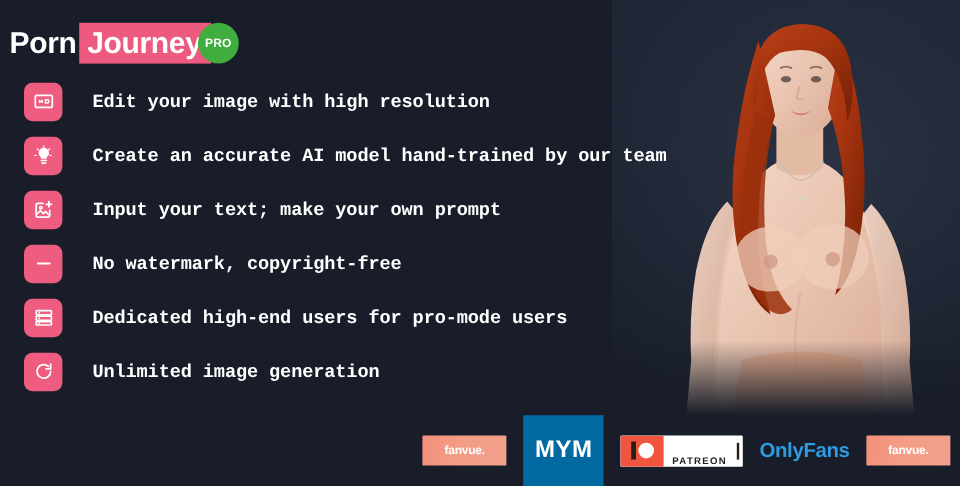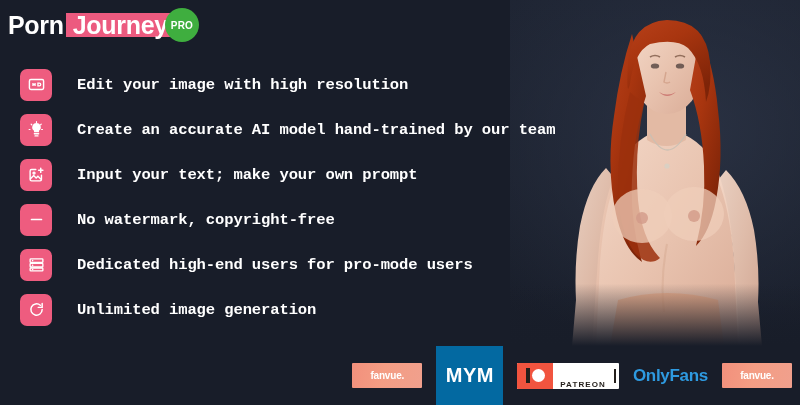--- a/index.html
+++ b/index.html
@@ -29,36 +29,36 @@
   .hero-photo .vignette {
     position:absolute; inset:0;
     background:
       radial-gradient(ellipse 150% 110% at 62% 38%, rgba(44,52,70,.85) 0%, rgba(24,29,41,0) 62%),
       linear-gradient(180deg,#1d2331 0%, #181d29 100%);
   }
   .hero-photo svg { position:absolute; left:0; top:0; }
 
   
   .brand-logo {
-    position:absolute; left:8px; top:8px;
+    position:absolute; left:8px; top:19px;
     display:flex; align-items:center;
     height:34px;
   }
   .brand-porn {
     color:#ffffff;
     font-size:25px;
     font-weight:bold;
     letter-spacing:-.3px;
     line-height:1;
     padding-right:2px;
   }
   .brand-journey-wrap {
     background:#ec5a7f;
     display:flex; align-items:center;
-    height:24px;
+    height:34px;
     padding:0 8px 0 7px;
   }
   .brand-journey {
     color:#ffffff;
     font-size:25px;
     font-weight:bold;
     letter-spacing:-.3px;
     line-height:1;
   }
   .brand-pro-badge {

